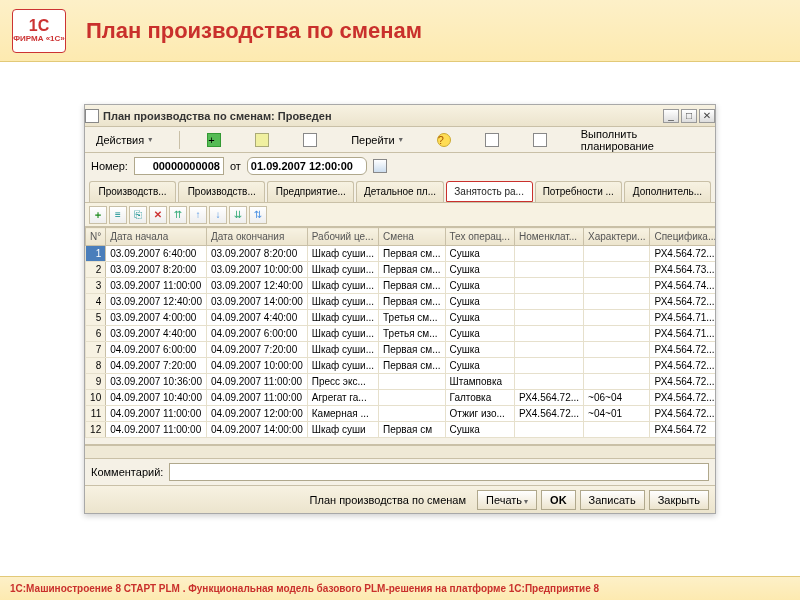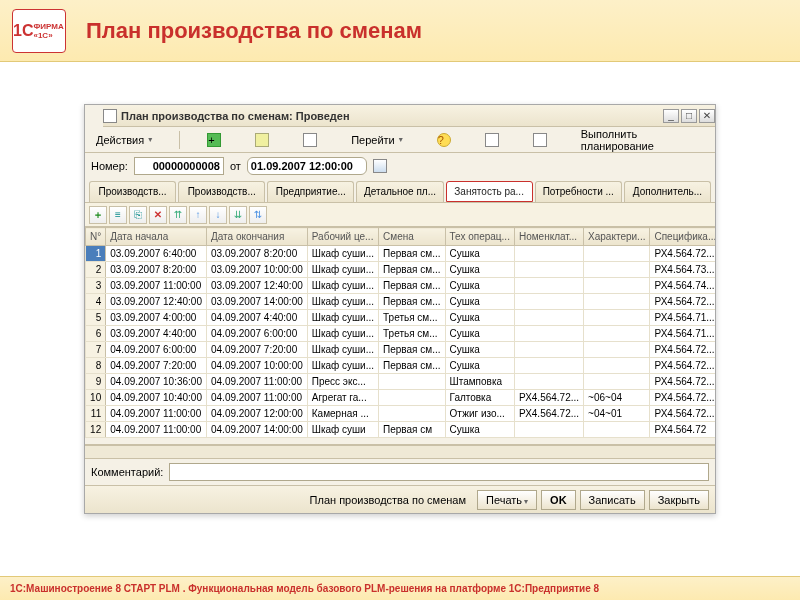--- a/index.html
+++ b/index.html
@@ -1,23 +1,23 @@
 <!DOCTYPE html>
 <html><head>
 <meta charset="utf-8">
 <style>
   * { box-sizing: border-box; margin: 0; padding: 0; font-family: Arial, sans-serif; }
   body { width: 800px; height: 600px; background: #fff; position: relative; overflow: hidden; }
   .page-header { background: linear-gradient(#fdf0c8, #fdeab0); height: 62px; display: flex; align-items: center; padding: 0 12px; border-bottom: 1px solid #e2c978; }
-  .logo { width: 54px; height: 44px; background: #fff; border: 1px solid #c33; border-radius: 4px; margin-right: 20px; display: flex; flex-direction: row; align-items: center; justify-content: center; font-size: 8px; color: #c33; font-weight: bold; }
+  .logo { width: 54px; height: 44px; background: #fff; border: 1px solid #c33; border-radius: 4px; margin-right: 20px; display: flex; flex-direction: column; align-items: center; justify-content: center; font-size: 8px; color: #c33; font-weight: bold; }
   .logo .big { font-size: 16px; line-height: 1; }
   .page-title { color: #c9302c; font-size: 22px; font-weight: bold; }
   .canvas { position: absolute; top: 62px; left: 0; right: 0; bottom: 24px; background: #fff; display: flex; align-items: flex-start; justify-content: center; padding-top: 42px; }
   .window { width: 632px; border: 1px solid #a8a8a8; background: #f5f1e6; box-shadow: 0 2px 6px rgba(0,0,0,0.2); }
-  .titlebar { display: flex; align-items: center; height: 22px; padding: 0 0; background: linear-gradient(#f7f2e2, #ece4cd); border-bottom: 1px solid #c9c0a7; font-size: 11px; margin-left: 18px; }
+  .titlebar { display: flex; align-items: center; height: 22px; padding: 0 0; background: linear-gradient(#f7f2e2, #ece4cd); border-bottom: 1px solid #c9c0a7; font-size: 11px; }
   .titlebar .doc-icon { width: 14px; height: 14px; background: #fff; border: 1px solid #888; margin-right: 4px; }
   .titlebar .title { flex: 1; font-weight: bold; color: #333; }
   .winbtn { width: 16px; height: 14px; display: inline-flex; align-items: center; justify-content: center; margin-left: 2px; font-size: 10px; color: #444; background: linear-gradient(#fff,#ddd); border: 1px solid #999; cursor: pointer; }
   .toolbar { display: flex; align-items: center; height: 26px; padding: 0 4px; gap: 20px; border-bottom: 1px solid #c9c0a7; font-size: 11px; }
   .tbtn { padding: 2px 6px; border: 1px solid transparent; cursor: pointer; display: inline-flex; align-items: center; gap: 2px; }
   .tico { width: 14px; height: 14px; display: inline-block; }
   .sep { width: 1px; height: 18px; background: #c9c0a7; }
   .formrow { display: flex; align-items: center; height: 26px; padding: 0 6px; gap: 6px; font-size: 11px; }
   .formrow input { height: 18px; font-size: 11px; padding: 0 3px; border: 1px solid #b0a88c; background: #fff; font-weight: bold; }
   .tabs { display: flex; padding: 2px 4px 0 4px; gap: 2px; border-bottom: 1px solid #c9c0a7; }
@@ -219,21 +219,21 @@
               <td>04.09.2007 10:00:00</td>
               <td>Шкаф суши...</td>
               <td>Первая см...</td>
               <td>Сушка</td>
               <td></td>
               <td></td>
               <td>РХ4.564.72...</td>
             </tr>
             <tr>
               <td class="rownum">9</td>
-              <td>04.09.2007 10:36:00</td>
+              <td>03.09.2007 10:36:00</td>
               <td>04.09.2007 11:00:00</td>
               <td>Пресс экс...</td>
               <td></td>
               <td>Штамповка</td>
               <td></td>
               <td></td>
               <td>РХ4.564.72...</td>
             </tr>
             <tr>
               <td class="rownum">10</td>

